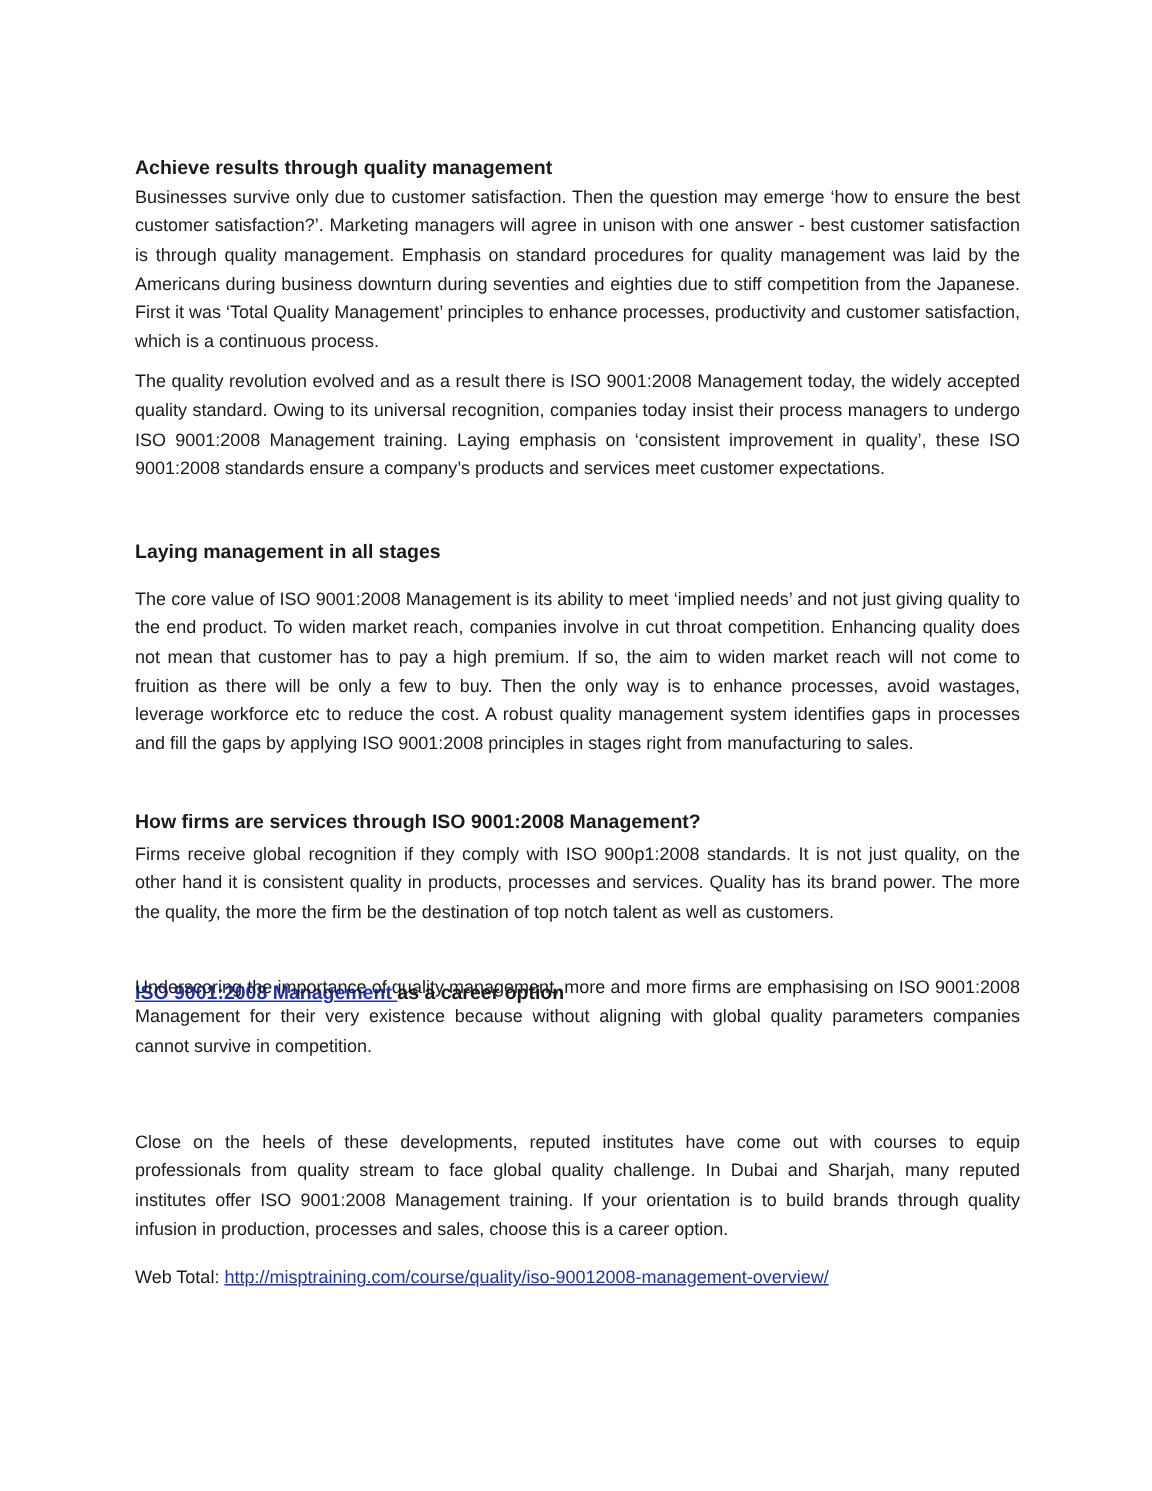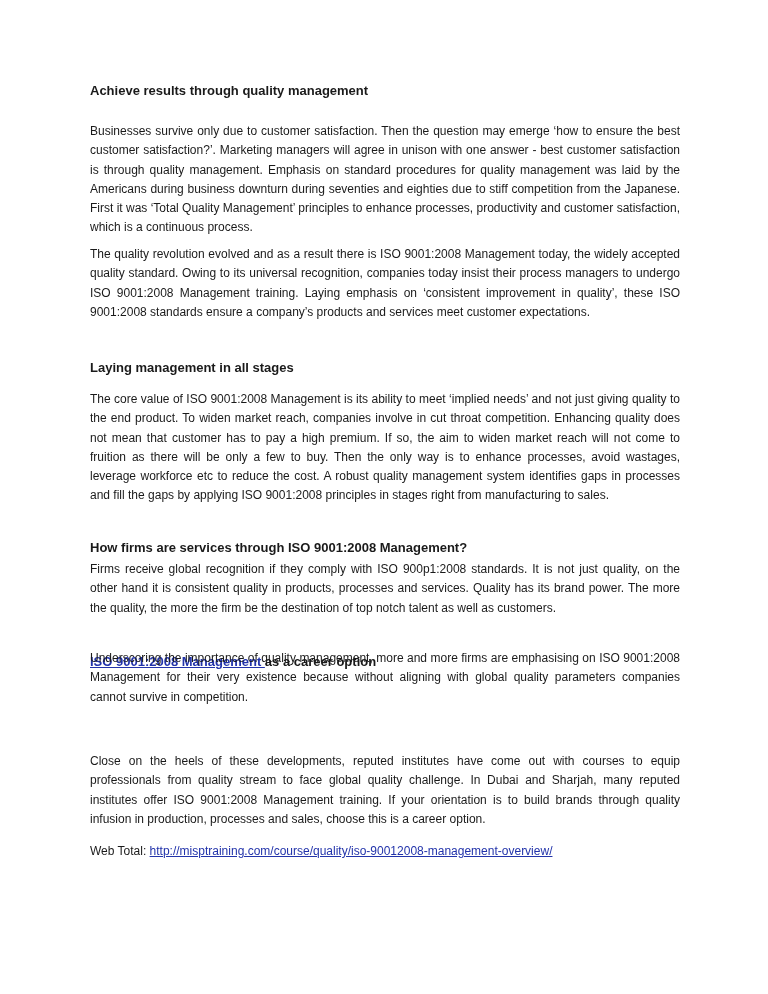--- a/index.html
+++ b/index.html
@@ -10,21 +10,21 @@
     .page { position: absolute; left: 90px; top: 0; width: 590px; }
     .heading { position: absolute; left: 0; font-size: 13px; font-weight: bold; line-height: 16px; white-space: nowrap; }
     .para { position: absolute; left: 0; width: 590px; font-size: 12px; line-height: 19.3px; text-align: justify; }
     .link { color: #2233aa; text-decoration: underline; }
     .heading .link { color: #2233aa; }
   </style>
 </head>
 <body>
 
 <div class="page">
-  <div class="heading" style="top:83px">Achieve results through quality management</div>
+  <div class="heading" style="top:104px">Achieve results through quality management</div>
   <div class="para" style="top:122px">Businesses survive only due to customer satisfaction. Then the question may emerge ‘how to ensure the best customer satisfaction?’. Marketing managers will agree in unison with one answer - best customer satisfaction is through quality management. Emphasis on standard procedures for quality management was laid by the Americans during business downturn during seventies and eighties due to stiff competition from the Japanese. First it was ‘Total Quality Management’ principles to enhance processes, productivity and customer satisfaction, which is a continuous process.</div>
   <div class="para" style="top:245px">The quality revolution evolved and as a result there is ISO 9001:2008 Management today, the widely accepted quality standard. Owing to its universal recognition, companies today insist their process managers to undergo ISO 9001:2008 Management training. Laying emphasis on ‘consistent improvement in quality’, these ISO 9001:2008 standards ensure a company’s products and services meet customer expectations.</div>
 
   <div class="heading" style="top:360px">Laying management in all stages</div>
   <div class="para" style="top:390px">The core value of ISO 9001:2008 Management is its ability to meet ‘implied needs’ and not just giving quality to the end product. To widen market reach, companies involve in cut throat competition. Enhancing quality does not mean that customer has to pay a high premium. If so, the aim to widen market reach will not come to fruition as there will be only a few to buy. Then the only way is to enhance processes, avoid wastages, leverage workforce etc to reduce the cost. A robust quality management system identifies gaps in processes and fill the gaps by applying ISO 9001:2008 principles in stages right from manufacturing to sales.</div>
 
   <div class="heading" style="top:540px">How firms are services through ISO 9001:2008 Management?</div>
   <div class="para" style="top:560px">Firms receive global recognition if they comply with ISO 900p1:2008 standards. It is not just quality, on the other hand it is consistent quality in products, processes and services. Quality has its brand power. The more the quality, the more the firm be the destination of top notch talent as well as customers.</div>
 
   <div class="heading" style="top:654px">

